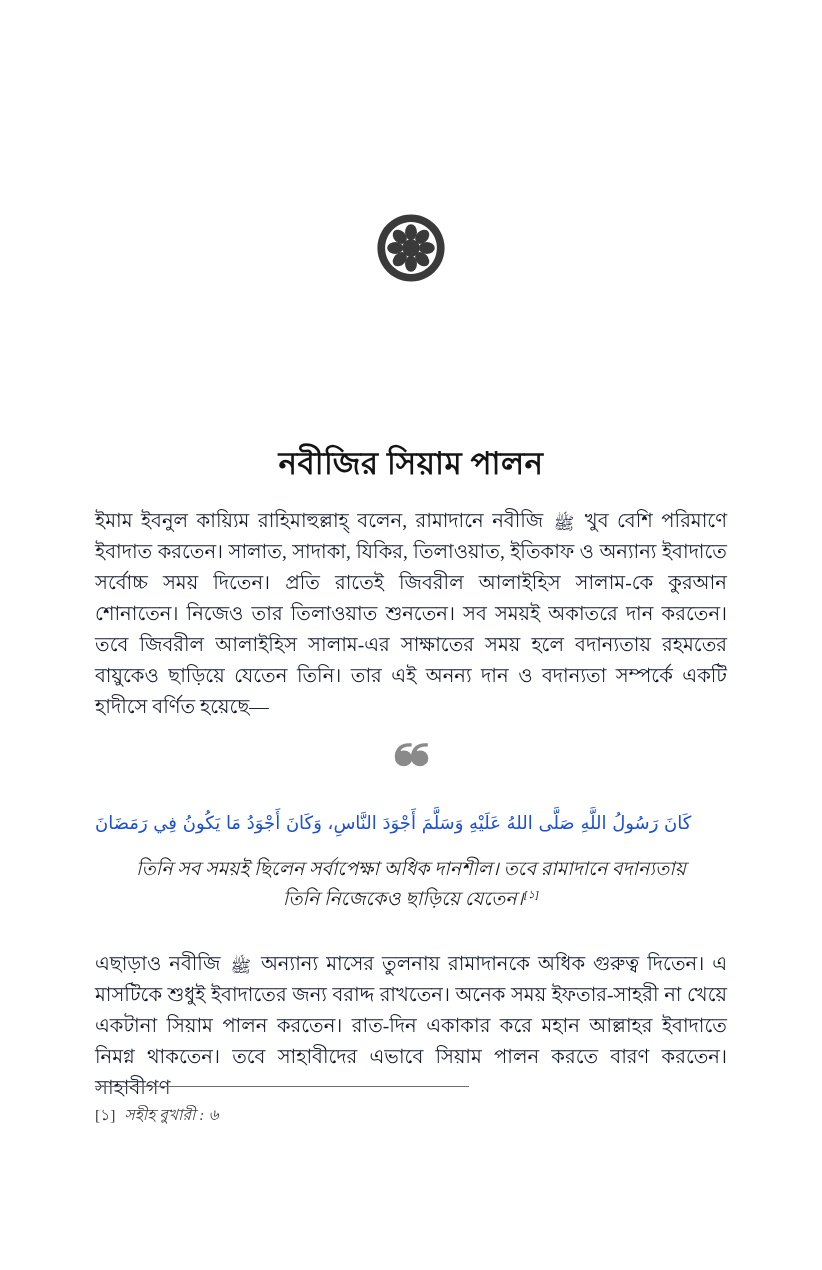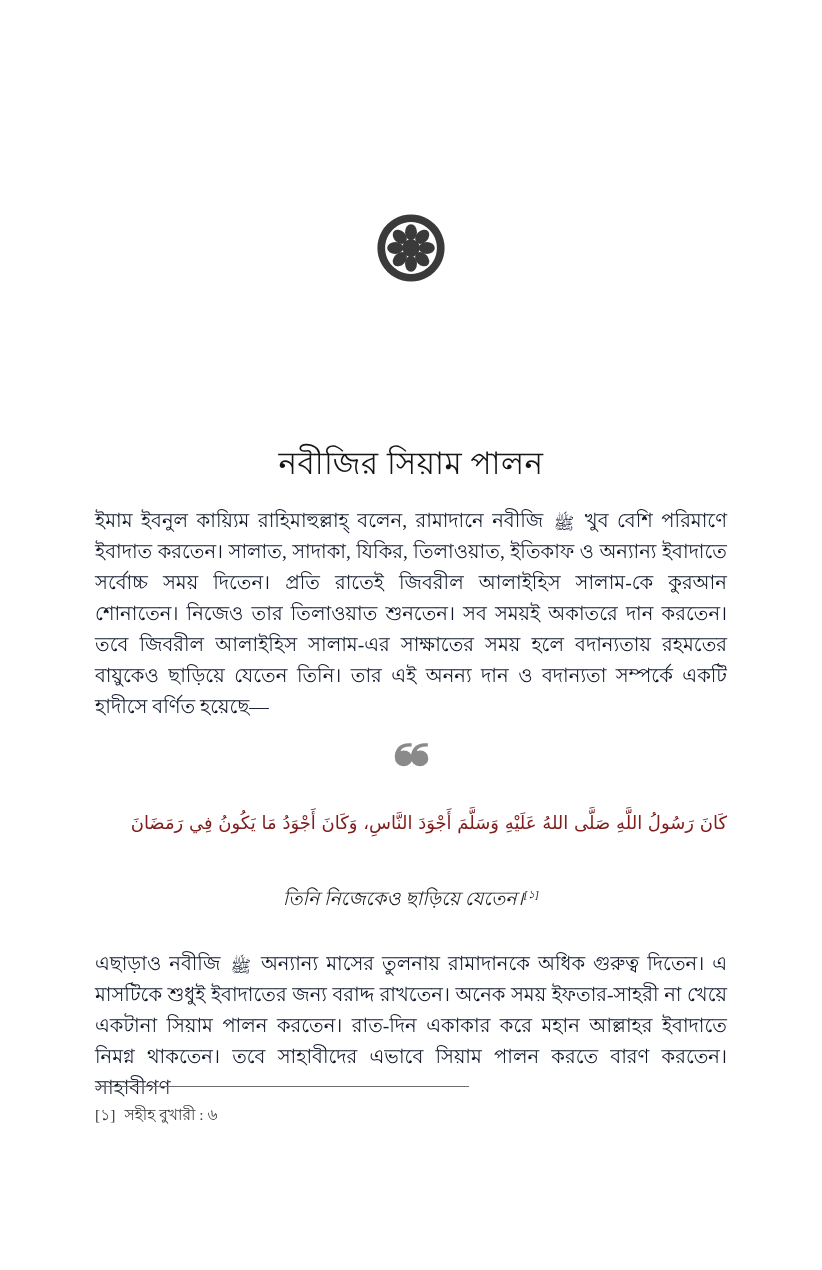--- a/index.html
+++ b/index.html
@@ -35,21 +35,21 @@
 
   
   .chapter-title {
     position: absolute;
     top: 424px;
     left: 0;
     width: 822px;
     text-align: center;
     font-size: 31px;
     line-height: 1.25;
-    font-weight: 400;
+    font-weight: 700;
     letter-spacing: 0.5px;
     color: #141414;
   }
 
   
   .content {
     position: absolute;
     top: 505px;
     left: 95px;
     width: 632px;
@@ -90,22 +90,22 @@
     letter-spacing: -1px;
     display: block;
     height: 40px;
   }
   .hadith-arabic {
     margin-top: 18px;
     direction: rtl;
     font-family: "DejaVu Sans", "Liberation Serif", serif;
     font-size: 18px;
     line-height: 34px;
-    text-align: right;
-    color: #7f1d1d;
+    text-align: left;
+    color: #1d4ed8;
   }
   .hadith-translation {
     margin-top: 14px;
     font-style: italic;
     font-size: 19px;
     line-height: 30px;
     text-align: center;
     color: #1a1a1a;
   }
   .footnote-ref {
@@ -134,20 +134,21 @@
     font-size: 15.5px;
     line-height: 22px;
     color: #3a3a3a;
     white-space: nowrap;
   }
   .footnote-num {
     font-style: normal;
     margin-right: 9px;
   }
   .footnote-text {
+    font-style: italic;
   }
 </style>
 </head>
 <body>
 
 <div class="page">
 
   <div class="ornament-wrap">
     <svg class="ornament" width="70" height="70" viewBox="0 0 100 100" aria-hidden="true">
       <g fill="#3a3a3a">
@@ -170,21 +171,21 @@
   <h1 class="chapter-title">নবীজির সিয়াম পালন</h1>
 
   <div class="content">
 
     <p class="body-para"><span>ইমাম ইবনুল কায়্যিম রাহিমাহুল্লাহ্ বলেন, রামাদানে নবীজি </span><span class="honorific">ﷺ</span><span> খুব বেশি পরিমাণে ইবাদাত করতেন। সালাত, সাদাকা, যিকির, তিলাওয়াত, ইতিকাফ ও অন্যান্য ইবাদাতে সর্বোচ্চ সময় দিতেন। প্রতি রাতেই জিবরীল আলাইহিস সালাম-কে কুরআন শোনাতেন। নিজেও তার তিলাওয়াত শুনতেন। সব সময়ই অকাতরে দান করতেন। তবে জিবরীল আলাইহিস সালাম-এর সাক্ষাতের সময় হলে বদান্যতায় রহমতের বায়ুকেও ছাড়িয়ে যেতেন তিনি। তার এই অনন্য দান ও বদান্যতা সম্পর্কে একটি হাদীসে বর্ণিত হয়েছে—</span></p>
 
     <div class="quote-block">
       <span class="quote-mark">❝</span>
       <div class="hadith-arabic">كَانَ رَسُولُ اللَّهِ صَلَّى اللهُ عَلَيْهِ وَسَلَّمَ أَجْوَدَ النَّاسِ، وَكَانَ أَجْوَدُ مَا يَكُونُ فِي رَمَضَانَ</div>
       <div class="hadith-translation">
-        <br>
+        <span>তিনি সব সময়ই ছিলেন সর্বাপেক্ষা অধিক দানশীল। তবে রামাদানে বদান্যতায়</span><br>
         <span>তিনি নিজেকেও ছাড়িয়ে যেতেন।</span><span class="footnote-ref">[১]</span>
       </div>
     </div>
 
     <p class="body-para second"><span>এছাড়াও নবীজি </span><span class="honorific">ﷺ</span><span> অন্যান্য মাসের তুলনায় রামাদানকে অধিক গুরুত্ব দিতেন। এ মাসটিকে শুধুই ইবাদাতের জন্য বরাদ্দ রাখতেন। অনেক সময় ইফতার-সাহরী না খেয়ে একটানা সিয়াম পালন করতেন। রাত-দিন একাকার করে মহান আল্লাহর ইবাদাতে নিমগ্ন থাকতেন। তবে সাহাবীদের এভাবে সিয়াম পালন করতে বারণ করতেন। সাহাবীগণ</span></p>
 
   </div>
 
   <div class="footnote-area">
     <hr class="footnote-rule">

